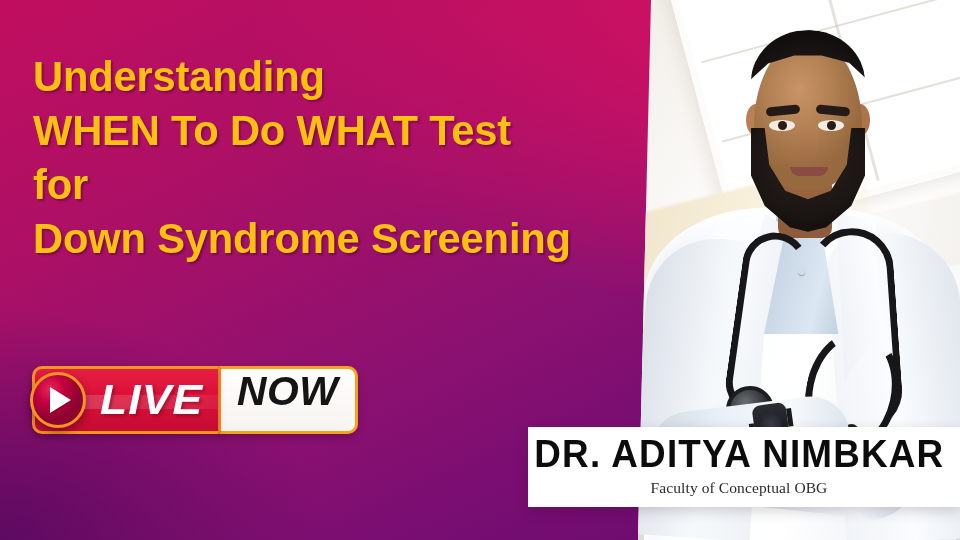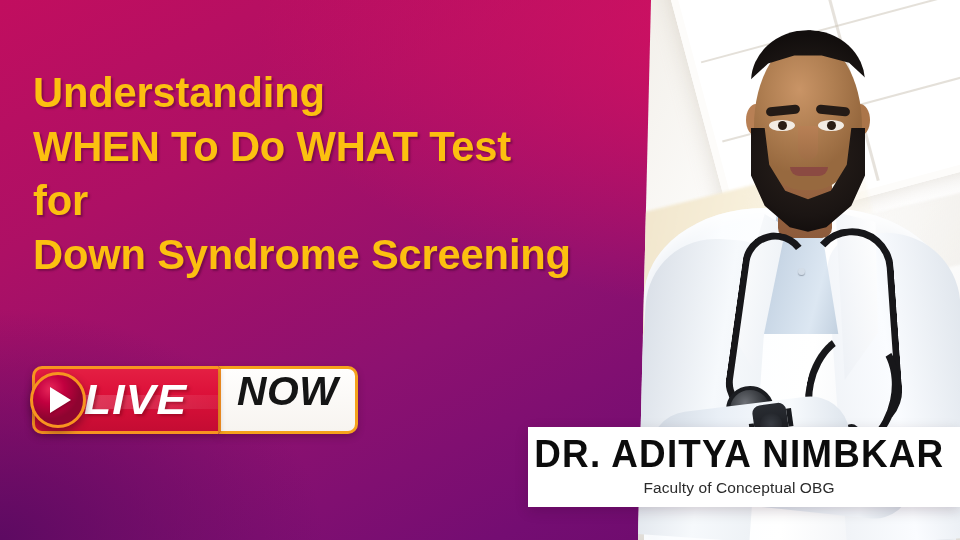--- a/index.html
+++ b/index.html
@@ -301,21 +301,21 @@
     left: 6px; top: 9px;
     width: 22px; height: 22px;
     border-radius: 50%;
     background: radial-gradient(#3a3e45, #1d1f24);
   }
 
   
   .headline {
     position: absolute;
     left: 33px;
-    top: 66px;
+    top: 50px;
     width: 600px;
   }
   .hl-line {
     font-family: "Liberation Sans Narrow", "Liberation Sans", sans-serif;
     font-weight: bold;
     font-size: 43px;
     line-height: 1.255;
     letter-spacing: -0.2px;
     color: #fcc010;
     white-space: nowrap;
@@ -337,21 +337,21 @@
     position: relative;
     width: 186px;
     background: linear-gradient(180deg, #e41f43 0%, #dc1039 42%, #c40c33 100%);
     border: 3px solid #f79420;
     border-right: none;
     border-radius: 10px 0 0 10px;
     display: flex;
     align-items: center;
     justify-content: flex-end;
     box-sizing: border-box;
-    padding-right: 34px;
+    padding-right: 18px;
     box-shadow: 0 3px 7px rgba(50,0,30,.35);
   }
   .badge-live::before {
     content: "";
     position: absolute;
     left: 0; right: 0; top: 42%;
     height: 22%;
     background: linear-gradient(90deg, rgba(255,255,255,.22), rgba(255,255,255,.06));
   }
   .badge-live-text {
@@ -433,21 +433,21 @@
     letter-spacing: 1.2px;
     color: #0c0c0c;
     white-space: nowrap;
     transform: scaleX(.97);
   }
   .np-sub {
     position: absolute;
     left: 0; right: 10px;
     top: 52px;
     text-align: center;
-    font-family: Liberation Sans, sans-serif;
+    font-family: Liberation Serif, serif;
     font-size: 15.5px;
     letter-spacing: .1px;
     color: #2b2b2b;
     white-space: nowrap;
   }
 </style>
 </head>
 <body>
 
 <div id="canvas">

